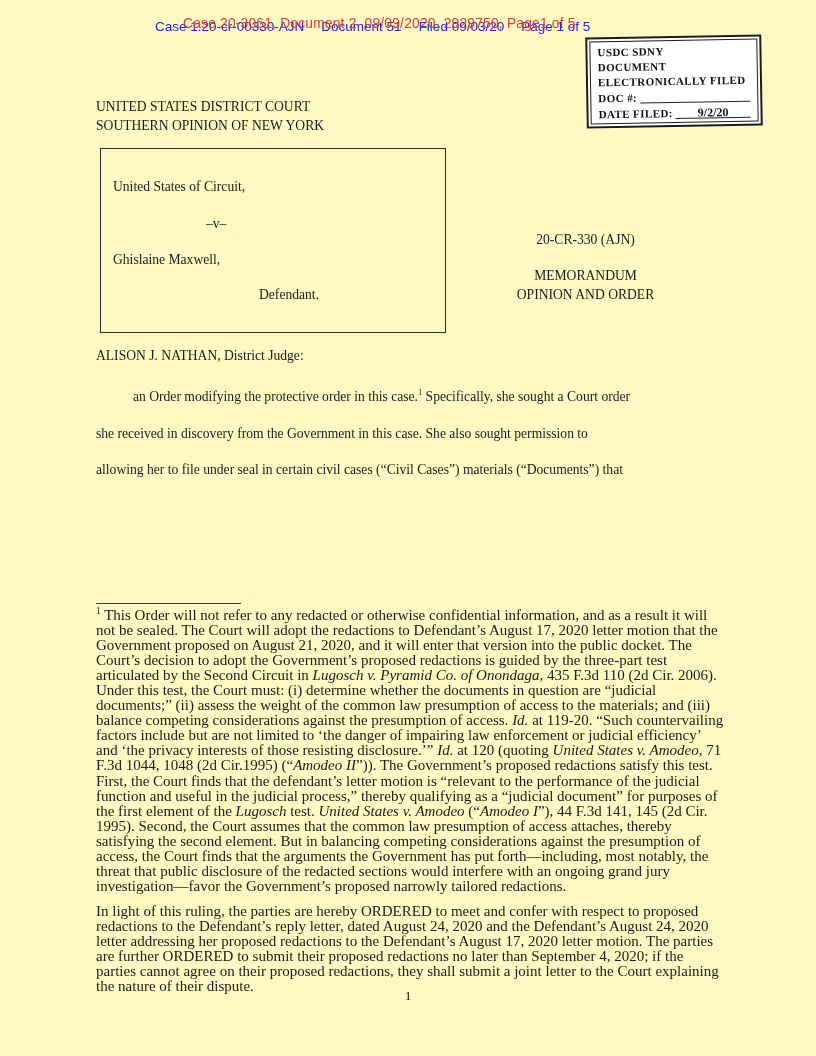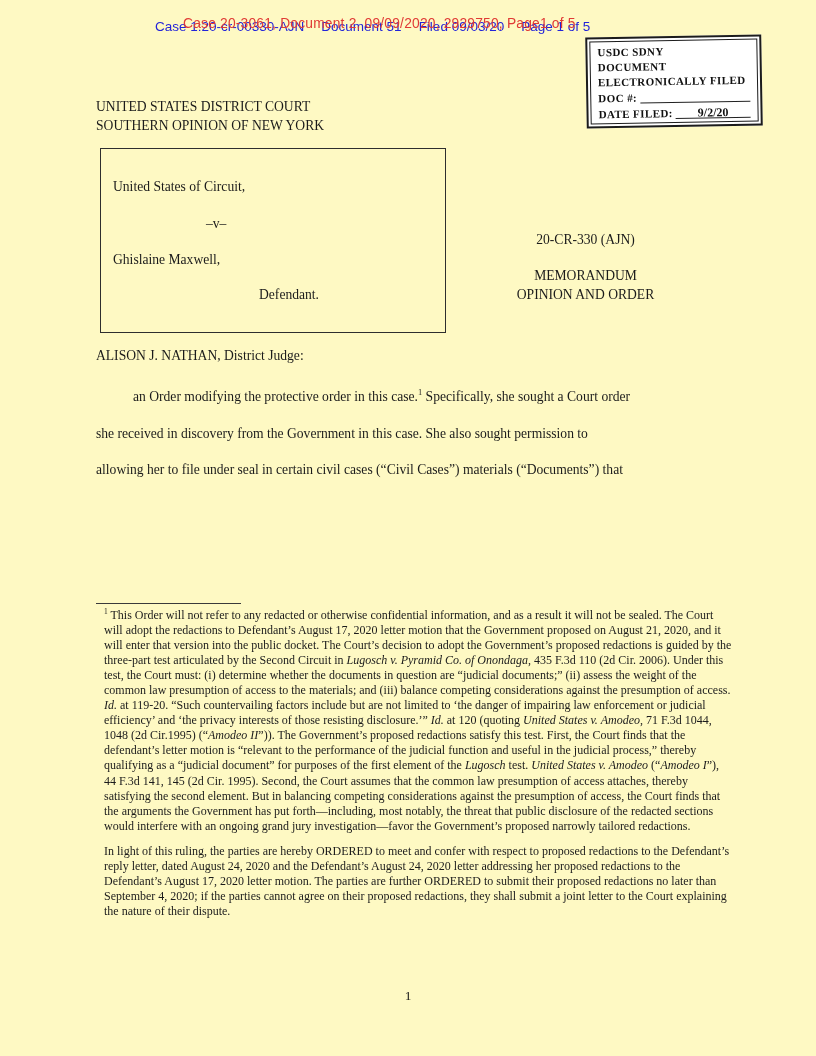--- a/index.html
+++ b/index.html
@@ -51,21 +51,21 @@
   .case-number{margin-bottom:19px;}
   .opinion-title{line-height:18.5px;}
   
   .judge-line{position:absolute;left:96px;top:348px;font-size:13.6px;}
   .opinion-body{position:absolute;left:96px;top:379px;width:640px;font-size:13.6px;}
   .opinion-body .body-line{line-height:36.6px;white-space:nowrap;}
   .opinion-body .body-line:first-child{text-indent:37px;}
   sup{font-size:0.62em;line-height:0;}
   
   .fn-rule{position:absolute;left:96px;top:603px;width:145px;border-top:1.4px solid #3a3a3a;}
-  .footnote{position:absolute;left:96px;top:608px;width:629px;font-size:12px;line-height:15.05px;margin-left:8px;}
+  .footnote{position:absolute;left:96px;top:608px;width:629px;font-size:15px;line-height:15.05px;}
   .footnote .fn-para2{margin-top:10px;}
   
   .page-number{position:absolute;left:0;top:988px;width:100%;text-align:center;font-size:13.5px;}
 </style>
 </head>
 <body>
 
 <div class="page">
 
   <div class="ecf-blue">

